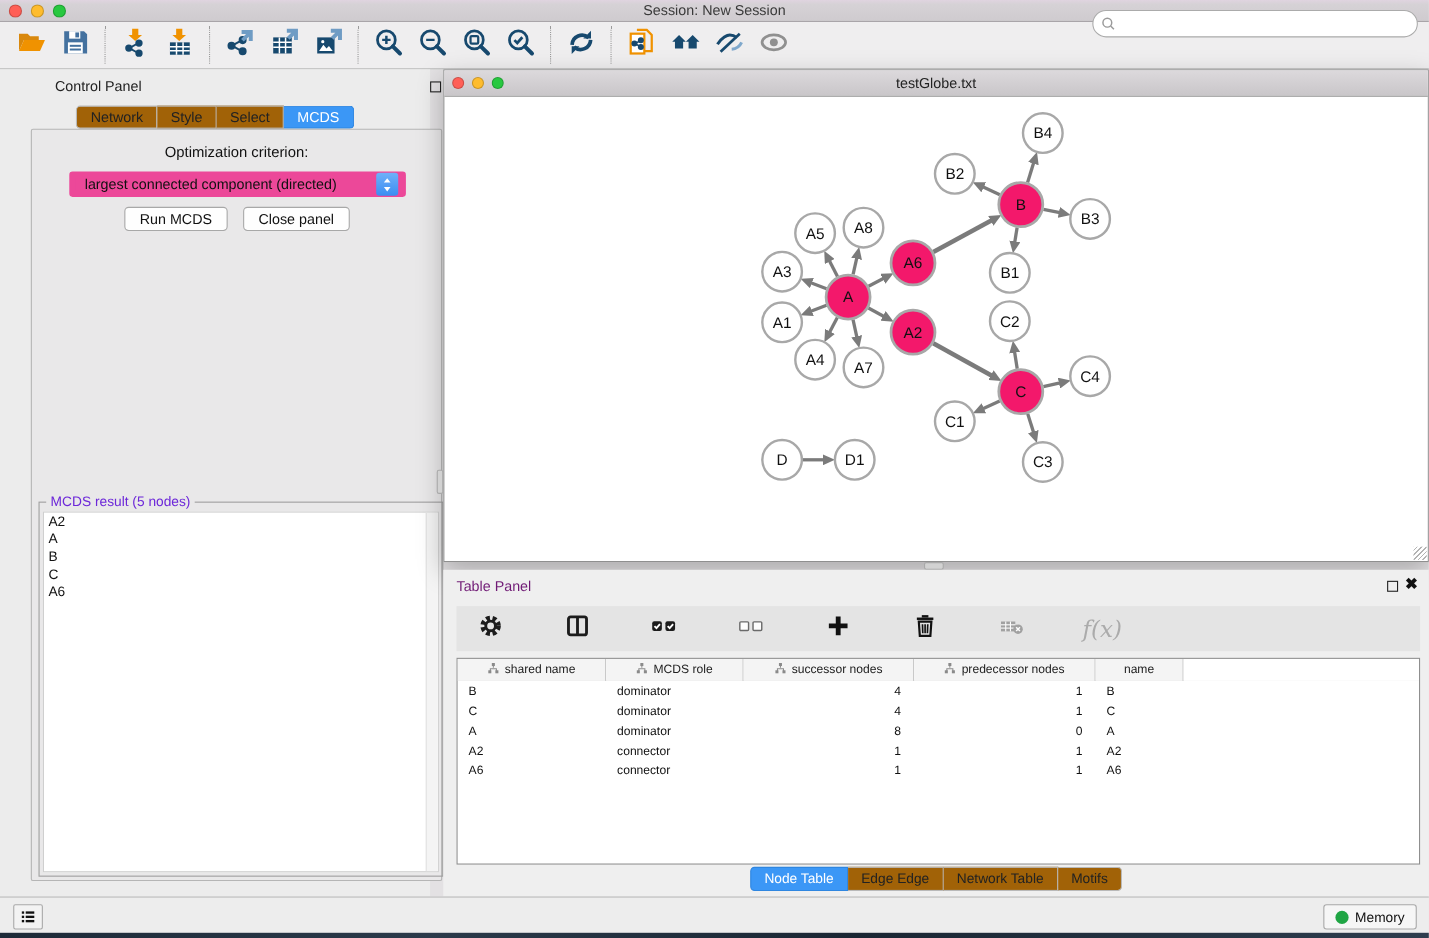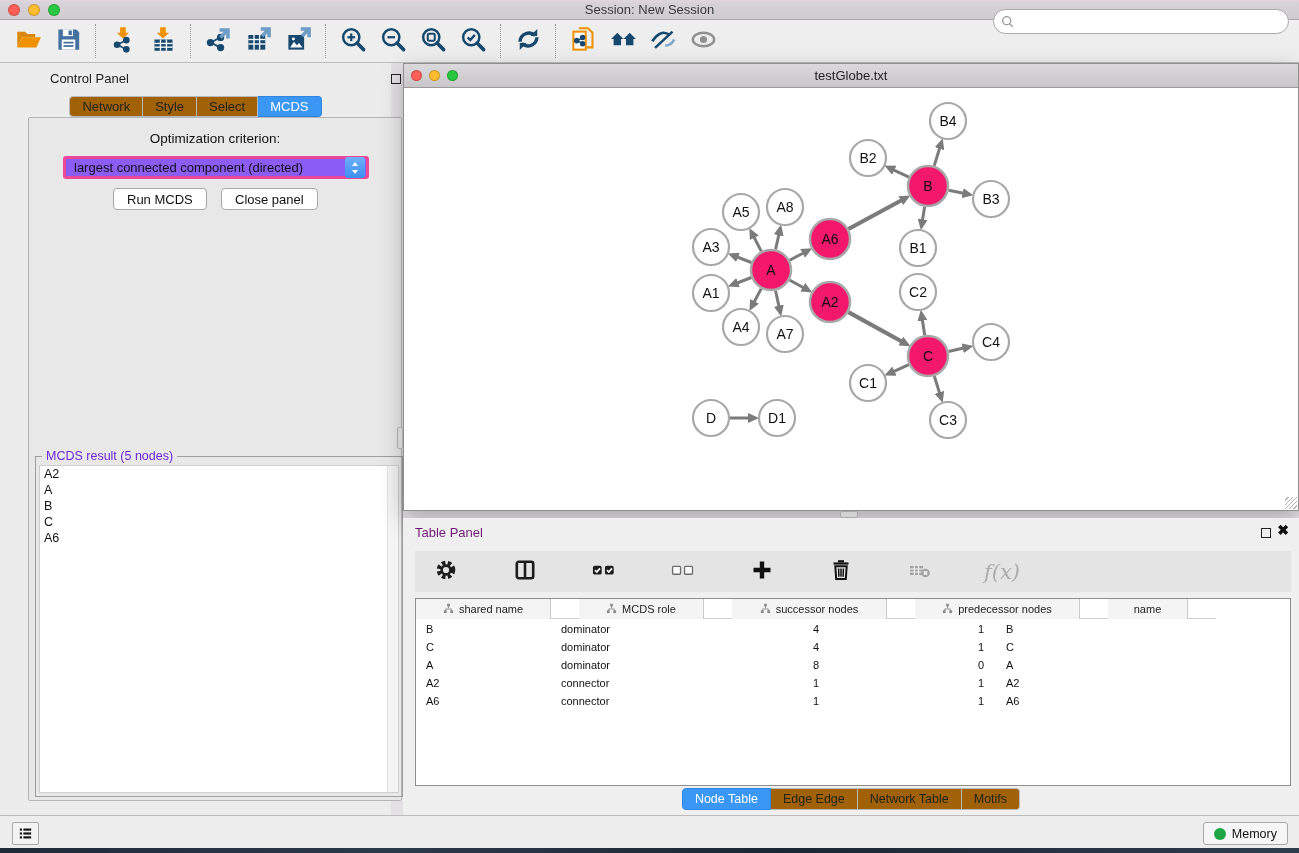--- a/index.html
+++ b/index.html
@@ -36,22 +36,22 @@
   #cp-float { right:28px; } #cp-close { right:10px; }
   #cp-tabs { position:absolute; left:0; top:33px; width:100%; display:flex; justify-content:center; }
   .tab { height:21px; line-height:19px; padding:0 12px; font-size:13px; background:#a16207;
     border:1px solid #b9b9b9; border-left:none; color:#222; cursor:default; }
   .tab:first-child { border-left:1px solid #b9b9b9; border-radius:4px 0 0 4px; }
   .tab:last-child { border-radius:0 4px 4px 0; }
   .tab.active { background:#3b97f6; color:#fff; border-color:#2f86e0; }
   #cp-content { position:absolute; left:8px; top:54px; width:374px; height:684px;
     background:#e9e8e9; border:1px solid #b5b5b5; border-radius:2px;margin-left:20px; }
   #opt-label { position:absolute; left:0; top:13px; width:100%; text-align:center; font-size:13.5px; color:#111; }
-  #criterion-select { position:absolute; left:34px; top:38px; width:306px; height:23px; background:#8b5cf6;
-    border:3px solid #ec4899; border-radius:3px; display:flex; align-items:center; cursor:default; }
+  #criterion-select { position:absolute; left:34px; top:38px; width:306px; height:23px; background:#ec4899;
+    border:6px solid #ec4899; border-radius:3px; display:flex; align-items:center; cursor:default; }
   #criterion-select .val { flex:1; font-size:13px; padding-left:8px; color:#111; white-space:nowrap; }
   #criterion-select .stepper { width:20px; height:21px; border-radius:2px 2px 2px 2px;
     background:linear-gradient(#6fb1f9,#3b8df2); margin-right:1px; border-radius:3px;
     display:flex; flex-direction:column; align-items:center; justify-content:center; }
   .chev { width:0; height:0; border-left:3.5px solid transparent; border-right:3.5px solid transparent; }
   .chev.up { border-bottom:4px solid #fff; margin-bottom:2px; }
   .chev.down { border-top:4px solid #fff; margin-top:2px; }
   .cp-btn { position:absolute; top:70px; height:22px; background:#fefefe; border:1px solid #a8a8a8;
     border-radius:4px; font-size:13px; font-family:inherit; color:#111; padding:0 13px; cursor:default; }
   #run-btn { left:84px; } #closepanel-btn { left:192px; }
@@ -85,21 +85,21 @@
   #tp-title { position:absolute; left:12px; top:7px; font-size:13px; color:#701a75; }
   #tp-float { right:28px; top:10px; } #tp-close { right:10px; top:4px; }
   #tp-toolbar { position:absolute; left:12px; top:33px; width:876px; height:41px; background:#e4e4e4;
     display:flex; align-items:center; padding-left:12px;gap:41px; }
   .tp-btn { width:38px; height:34px; display:flex; align-items:center; justify-content:center; cursor:default; }
   .tp-btn svg { width:24px; height:24px; }
   .tp-btn.disabled { opacity:.9; }
   #fx-label { font-family:"DejaVu Serif", serif; font-style:italic; font-size:21px; color:#ababab; padding-left:4px; }
   #tbl { position:absolute; left:12px; top:80px; width:876px; height:188px; background:#fff; border:1px solid #8f8f8f; overflow:hidden; }
   .tbl-row { display:grid; grid-template-columns:135px 125px 155px 165px 80px 1fr; }
-  #tbl-header { height:20px; border-bottom:1px solid #cfcfcf;gap:28px; }
+  #tbl-header { height:20px; border-bottom:1px solid #cfcfcf; }
   .th { background:#f4f4f4; border-right:1px solid #c9c9c9; font-size:11px; color:#222;
     display:flex; align-items:center; justify-content:center; gap:5px; height:20px; }
   .th svg { width:11px; height:11px; }
   .th.filler { background:#fff; border-right:none; }
   .td { font-size:11px; height:16px; line-height:16px; color:#111; white-space:nowrap; }
   .td.l { text-align:left; padding-left:10px; } .td.r { text-align:right; padding-right:12px; }
   #tbl-body .tbl-row { margin-top:2px; }
   #tp-tabs { position:absolute; left:0; top:270px; width:100%; display:flex; justify-content:center; }
   #tp-tabs .tab { font-size:12.5px; height:22px; line-height:20px; }
 

